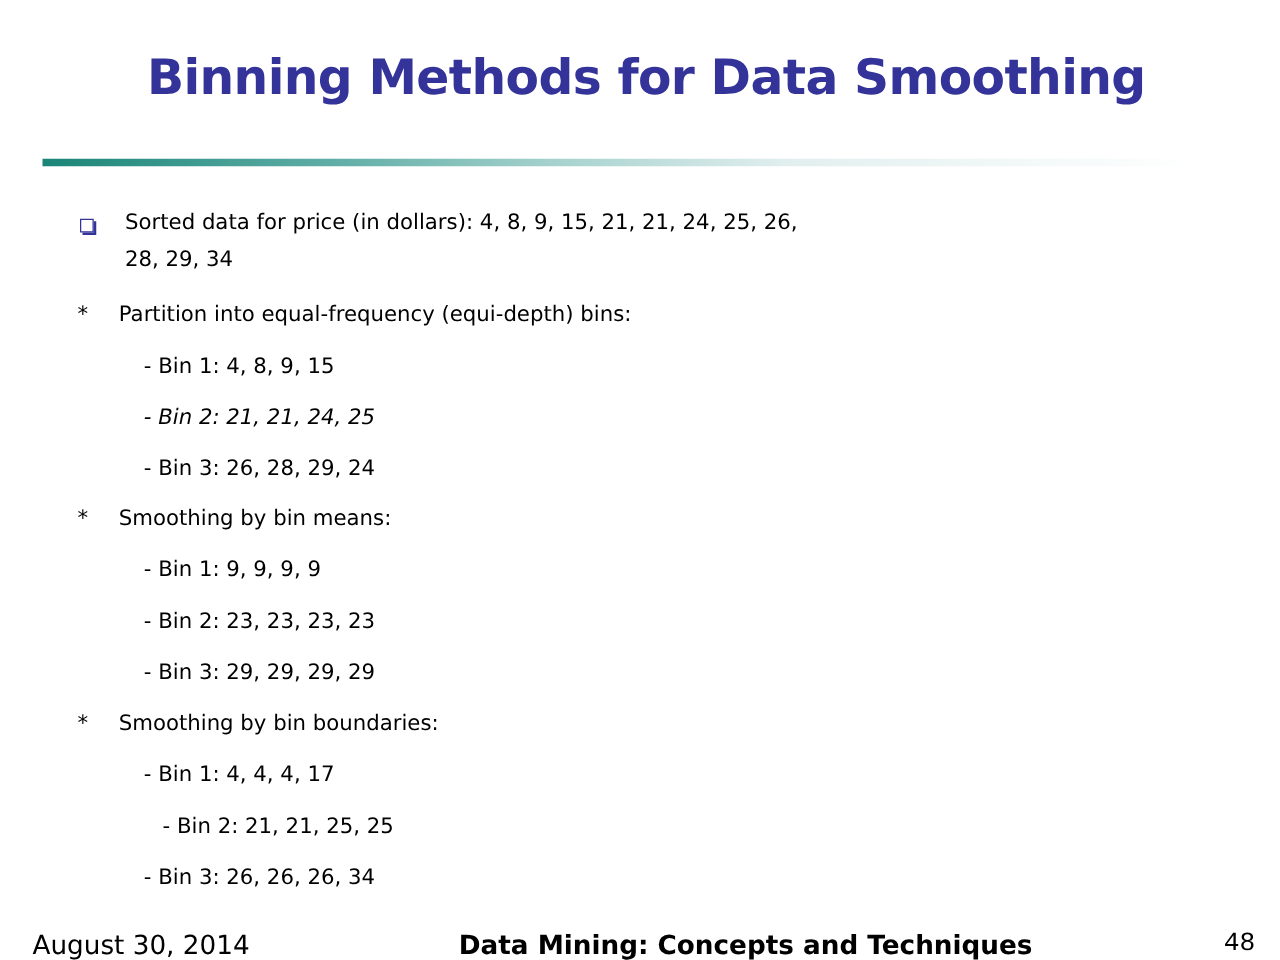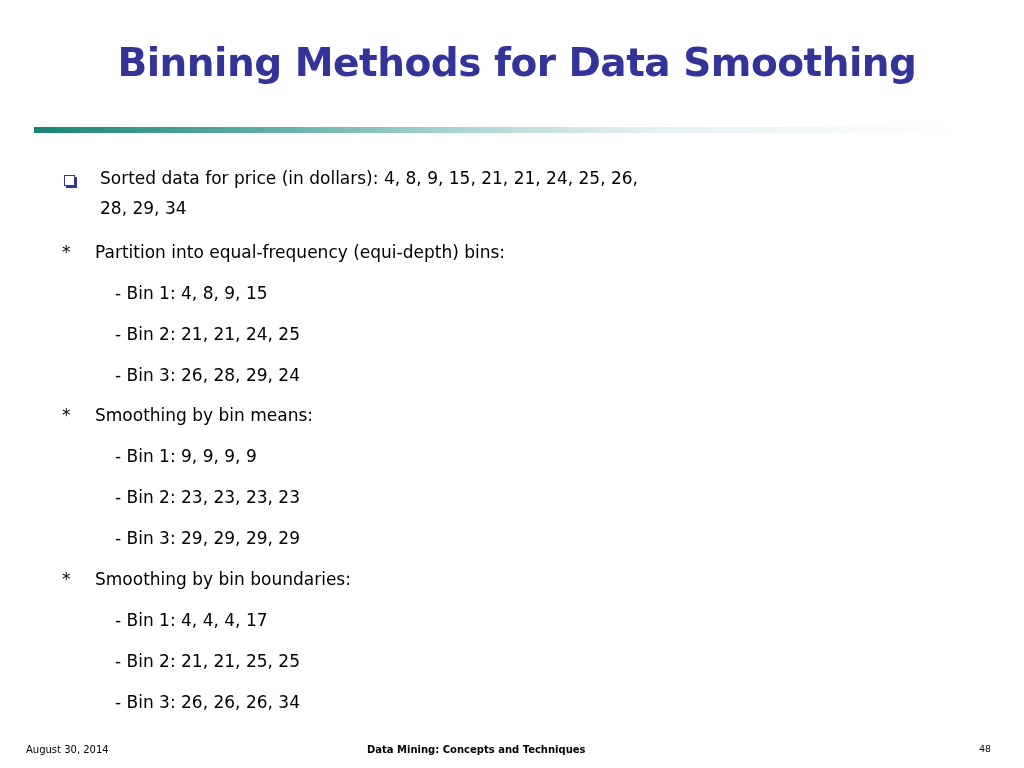--- a/index.html
+++ b/index.html
@@ -2,47 +2,47 @@
 <html><head>
 <meta charset="utf-8">
 <style>
   html,body{margin:0;padding:0;background:#ffffff;}
   body{width:1024px;height:768px;position:relative;overflow:hidden;font-family:"DejaVu Sans",sans-serif;color:#000;}
   .title{position:absolute;left:0;top:40px;width:1034px;text-align:center;font-family:"DejaVu Sans",sans-serif;font-weight:bold;font-size:39px;color:#333399;letter-spacing:-0.5px;}
   .rule{position:absolute;left:34px;top:127px;width:924px;height:6px;background:linear-gradient(to right,#1a8577 0%,#5fada6 25%,#a8d3cf 45%,#e2efef 65%,#ffffff 100%);}
   .content{position:absolute;left:0;top:0;}
   .line{position:absolute;font-size:17px;white-space:nowrap;line-height:30px;}
   .bullet{position:absolute;left:64px;top:175px;width:9px;height:9px;border:1px solid #333399;box-shadow:2px 2px 0 #333399;background:#fff;}
-  .footer{position:absolute;top:744px;font-size:10px;color:#000;font-family:"DejaVu Sans",sans-serif;}
+  .footer{position:absolute;top:744px;font-size:21px;color:#000;font-family:"DejaVu Sans",sans-serif;}
 </style>
 </head>
 <body>
 
 <div class="title">Binning Methods for Data Smoothing</div>
 <div class="rule"></div>
 
 <div class="content">
   <span class="bullet"></span>
   <div class="line" style="left:100px;top:163px;">Sorted data for price (in dollars): 4, 8, 9, 15, 21, 21, 24, 25, 26,</div>
   <div class="line" style="left:100px;top:181px;margin-top:12px;">28, 29, 34</div>
 
   <div class="line" style="left:62px;top:237px;">*</div>
   <div class="line" style="left:95px;top:237px;">Partition into equal-frequency (equi-depth) bins:</div>
   <div class="line" style="left:115px;top:278px;">- Bin 1: 4, 8, 9, 15</div>
-  <div class="line" style="left:115px;top:319px;">- Bin 2: 21, 21, 24, 25</div>
+  <div class="line" style="left:115px;top:319px;font-style:italic;">- Bin 2: 21, 21, 24, 25</div>
   <div class="line" style="left:115px;top:360px;">- Bin 3: 26, 28, 29, 24</div>
 
   <div class="line" style="left:62px;top:400px;">*</div>
   <div class="line" style="left:95px;top:400px;">Smoothing by bin means:</div>
   <div class="line" style="left:115px;top:441px;">- Bin 1: 9, 9, 9, 9</div>
   <div class="line" style="left:115px;top:482px;">- Bin 2: 23, 23, 23, 23</div>
   <div class="line" style="left:115px;top:523px;">- Bin 3: 29, 29, 29, 29</div>
 
   <div class="line" style="left:62px;top:564px;">*</div>
   <div class="line" style="left:95px;top:564px;">Smoothing by bin boundaries:</div>
   <div class="line" style="left:115px;top:605px;">- Bin 1: 4, 4, 4, 17</div>
-  <div class="line" style="left:115px;top:646px;">- Bin 2: 21, 21, 25, 25</div>
+  <div class="line" style="left:130px;top:646px;">- Bin 2: 21, 21, 25, 25</div>
   <div class="line" style="left:115px;top:687px;">- Bin 3: 26, 26, 26, 34</div>
 </div>
 
 <div class="footer" style="left:26px;">August 30, 2014</div>
 <div class="footer" style="left:367px;font-weight:bold;">Data Mining: Concepts and Techniques</div>
 <div class="footer" style="left:979px;font-family:Liberation Mono, monospace;">48</div>
 
 </body></html>

